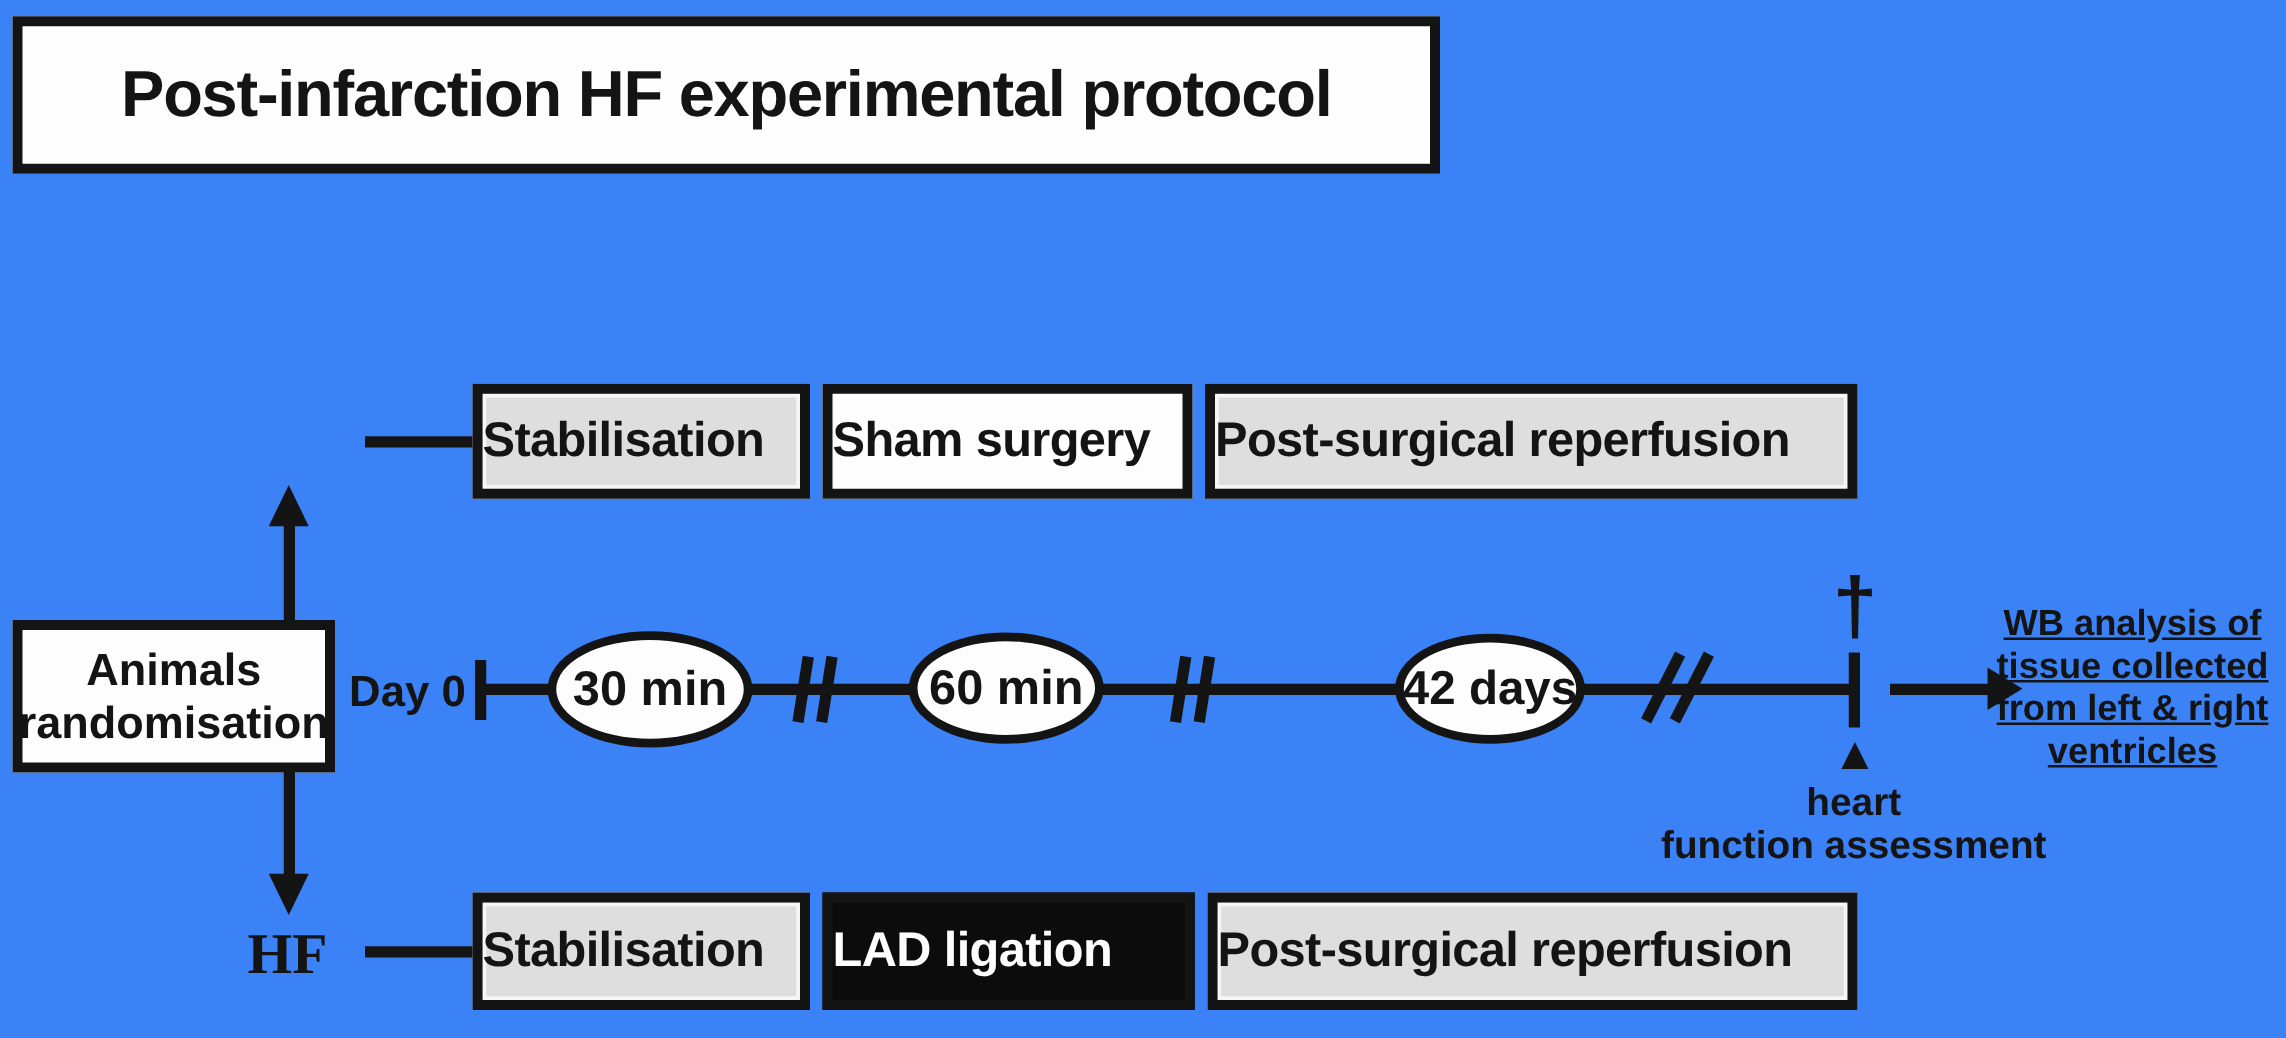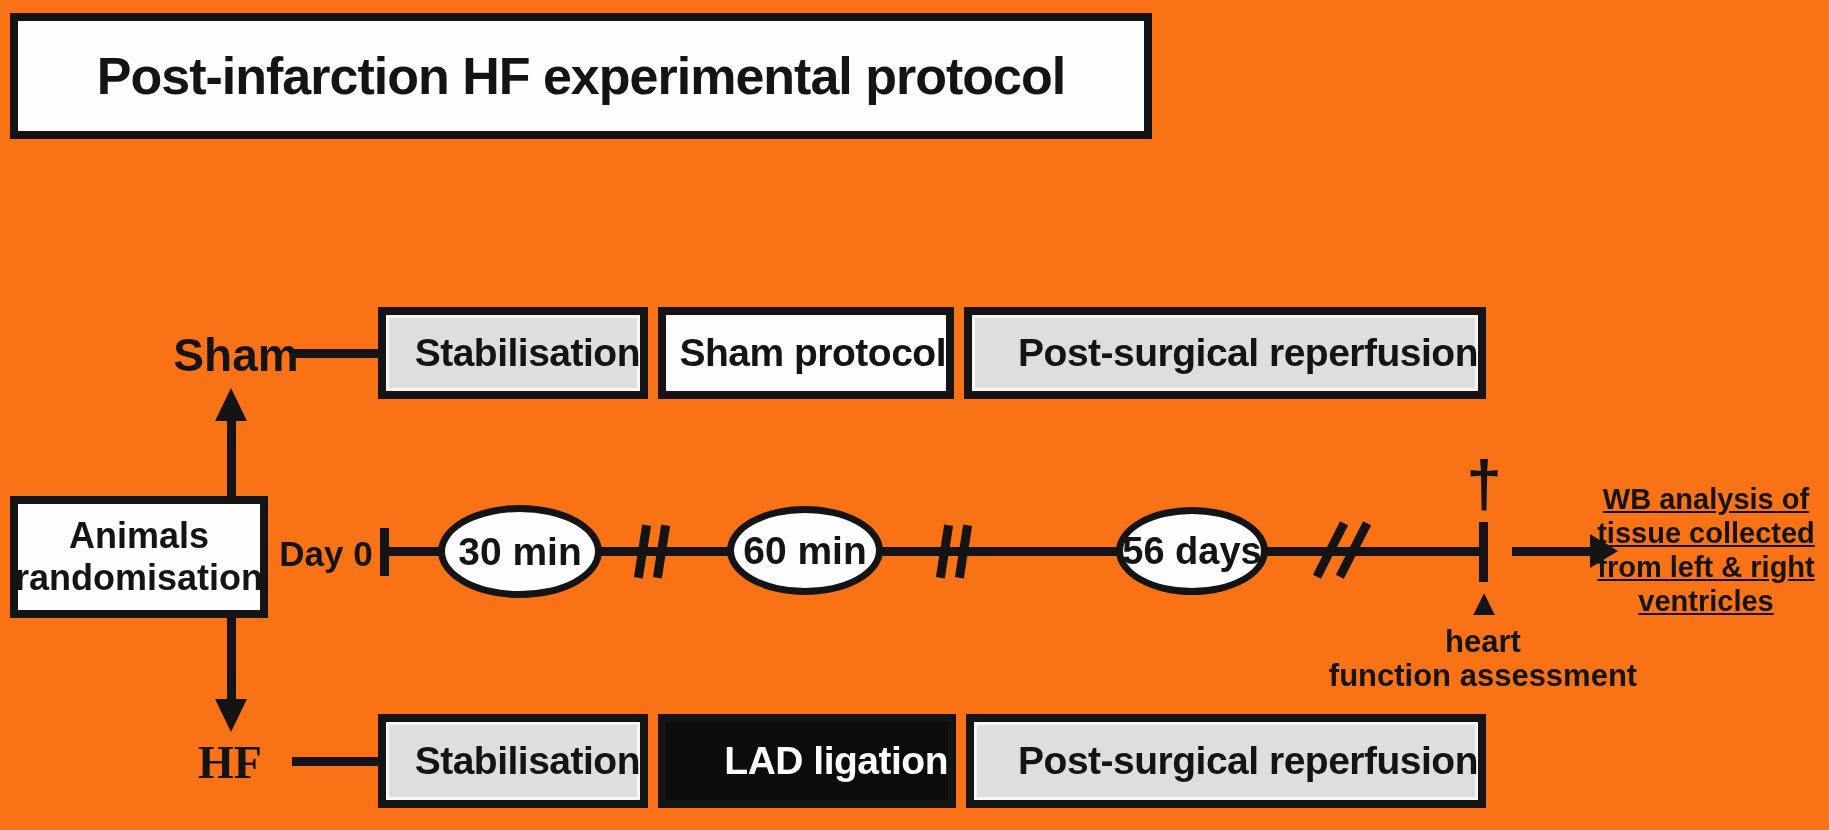--- a/index.html
+++ b/index.html
@@ -1,37 +1,37 @@
 <!DOCTYPE html>
 <html><head>
 <meta charset="utf-8">
 <style>
   * { margin:0; padding:0; box-sizing:border-box; }
   html,body { background:#ffffff; }
   .canvas {
     position:relative;
     width:1829px; height:830px;
-    background:#f97316;
+    background:#3b82f6;
     font-family:"Liberation Sans", sans-serif;
     font-weight:bold;
     color:#141414;
     overflow:hidden;
   }
   .title-box {
     position:absolute; left:10px; top:13px; width:1142px; height:126px;
     border:8px solid #141414; background:#fdfdfd;
     display:flex; align-items:center; justify-content:center;
     font-size:52px; letter-spacing:-1px; white-space:nowrap;
   }
   .row-label { position:absolute; font-size:46px; text-align:center; white-space:nowrap; }
   .hline { position:absolute; height:9px; background:#141414; }
   .vline { position:absolute; width:9px; background:#141414; }
   .stage {
     position:absolute; border:8px solid #141414;
-    display:flex; align-items:center; justify-content:flex-end;
+    display:flex; align-items:center; justify-content:flex-start;
     font-size:39px; letter-spacing:-0.5px; white-space:nowrap;
   }
   .stage.gray  { background:#dedede; box-shadow:inset 0 0 0 3px #f6f6f6; }
   .stage.white { background:#fdfdfd; }
   .stage.dark  { background:#0c0c0c; color:#fdfdfd; }
   .rand-box {
     position:absolute; left:10px; top:496px; width:258px; height:122px;
     border:8px solid #141414; background:#fdfdfd;
     display:flex; flex-direction:column; align-items:center; justify-content:center;
     font-size:36px; line-height:1.18; text-align:center;
@@ -68,27 +68,26 @@
 </style>
 </head>
 <body>
 
 <div class="canvas">
 
   <div class="title-box">
     <span>Post-infarction HF experimental protocol</span>
   </div>
 
-  <div class="row-label" style="left:172px; top:328px; width:128px;">Sham</div>
   <div class="hline" style="left:292px; top:349px; width:88px;"></div>
   <div class="stage gray" style="left:378px; top:307px; width:270px; height:92px;">
     <span>Stabilisation</span>
   </div>
   <div class="stage white" style="left:658px; top:307px; width:296px; height:92px;">
-    <span>Sham protocol</span>
+    <span>Sham surgery</span>
   </div>
   <div class="stage gray" style="left:964px; top:307px; width:522px; height:92px;">
     <span>Post-surgical reperfusion</span>
   </div>
 
   <div class="rand-box">
     <span>Animals</span>
     <span>randomisation</span>
   </div>
   <div class="arrowhead-up" style="left:215px; top:388px;"></div>
@@ -108,21 +107,21 @@
   <div class="break-bar" style="left:657px; top:525px; height:53px; transform:rotate(9deg);"></div>
 
   <div class="tl-ellipse" style="left:727px; top:506px; width:156px; height:89px;">
     <span>60 min</span>
   </div>
 
   <div class="break-bar" style="left:940px; top:525px; height:53px; transform:rotate(9deg);"></div>
   <div class="break-bar" style="left:959px; top:525px; height:53px; transform:rotate(9deg);"></div>
 
   <div class="tl-ellipse" style="left:1116px; top:507px; width:152px; height:88px; font-size:38px;">
-    <span>56 days</span>
+    <span>42 days</span>
   </div>
 
   <div class="break-bar" style="left:1326px; top:520px; height:60px; transform:rotate(27deg);"></div>
   <div class="break-bar" style="left:1349px; top:520px; height:60px; transform:rotate(27deg);"></div>
 
   <div class="tick" style="left:1479px; top:522px; height:60px;"></div>
   <div class="glyph" style="left:1458px; top:452px; width:52px; font-size:64px;">†</div>
   <div class="glyph" style="left:1456px; top:584px; width:56px; font-size:37px;">▲</div>
   <div class="caption" style="left:1320px; top:658px; width:326px; font-size:31px;">function assessment</div>
   <div class="caption" style="left:1383px; top:624px; width:200px; font-size:31px;">heart</div>

